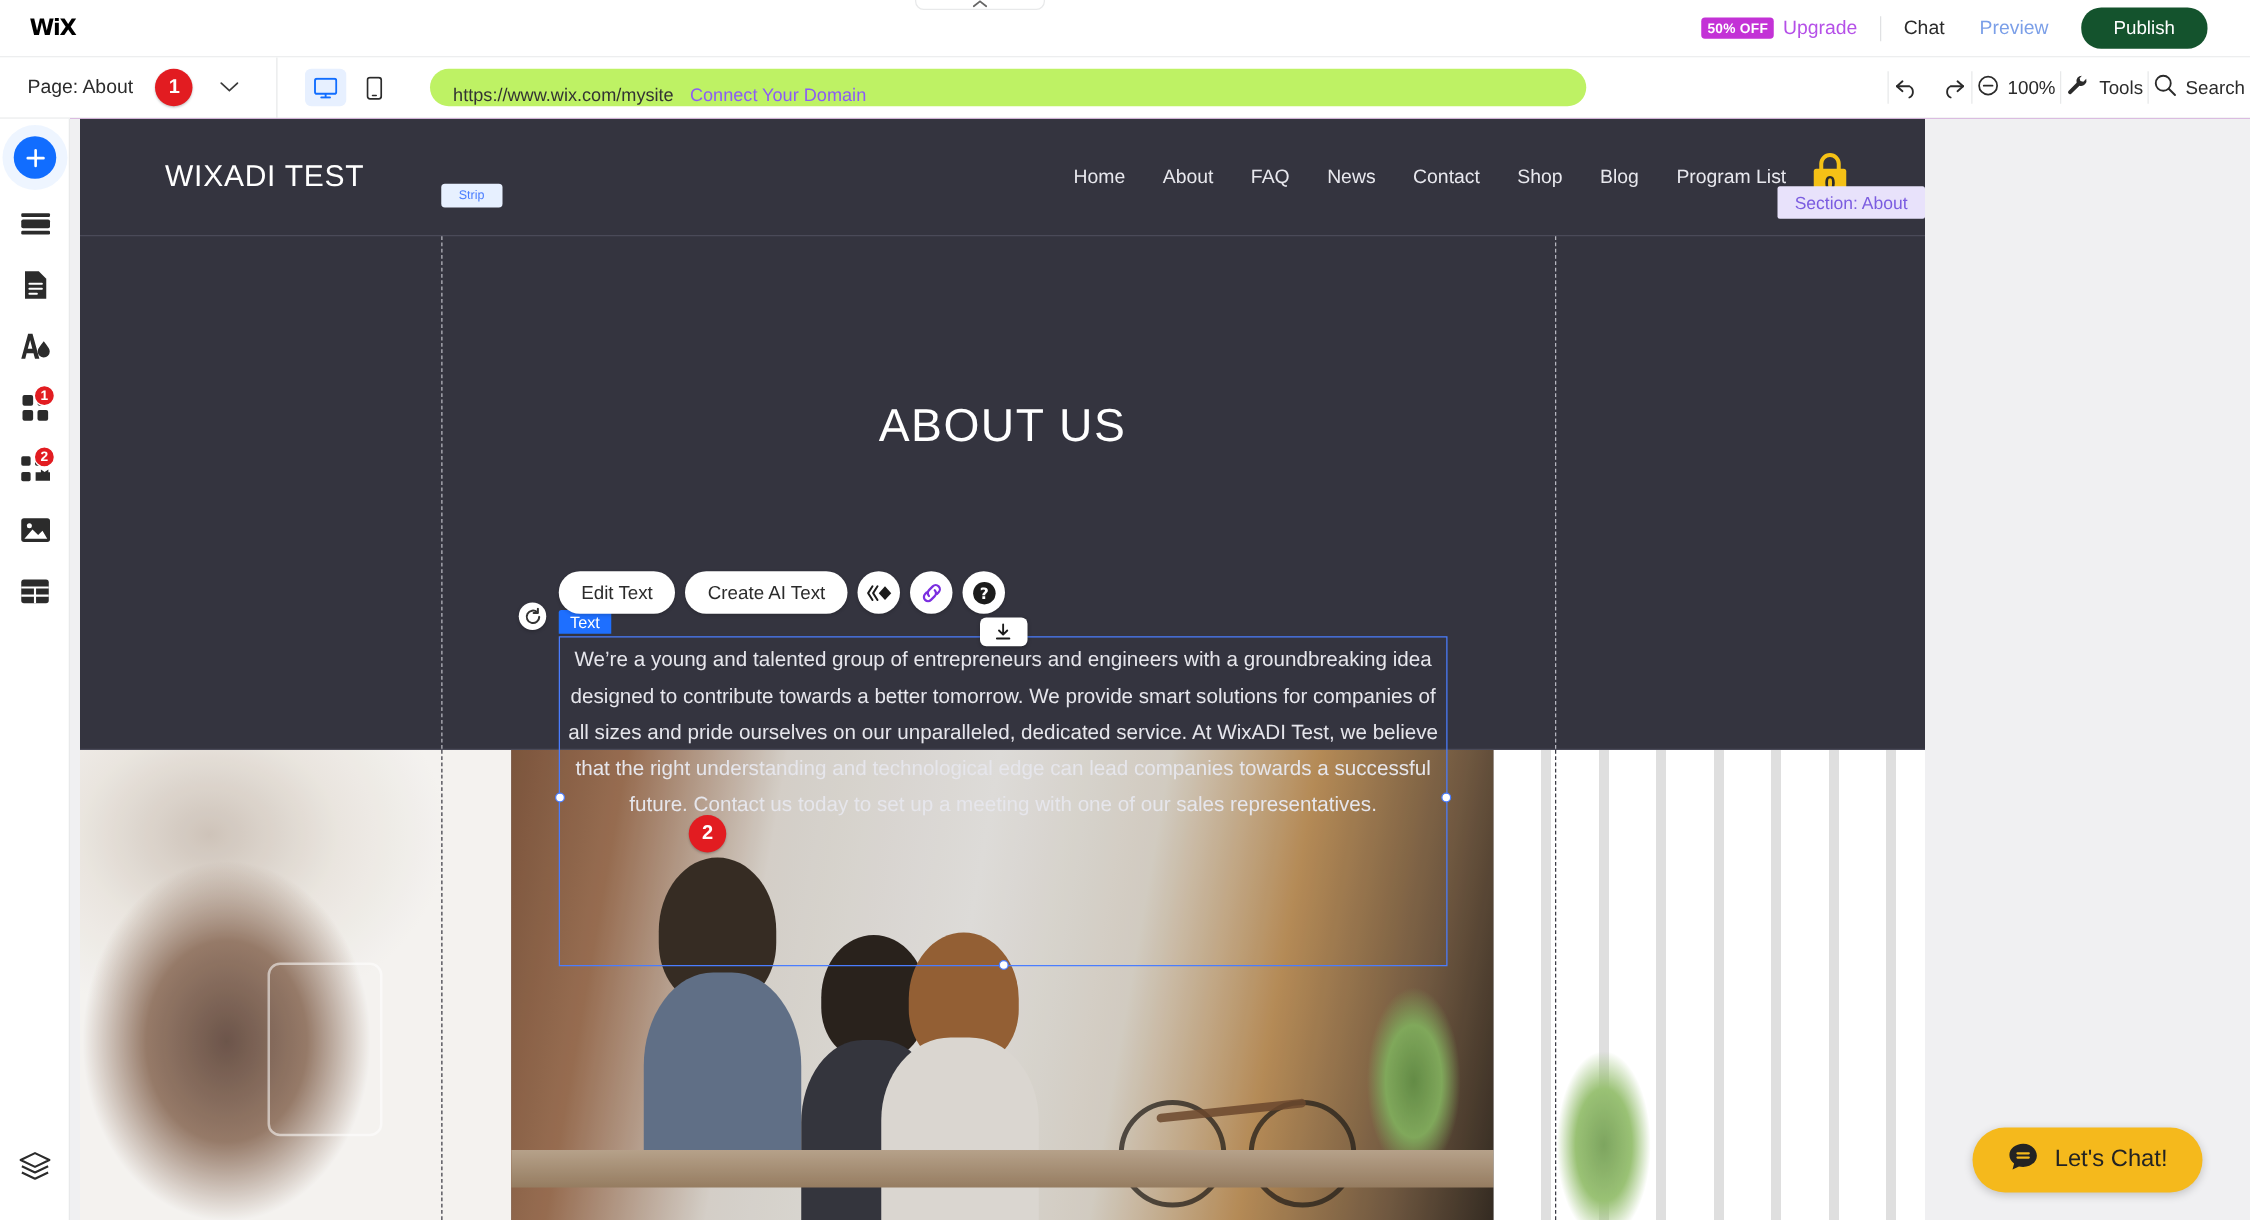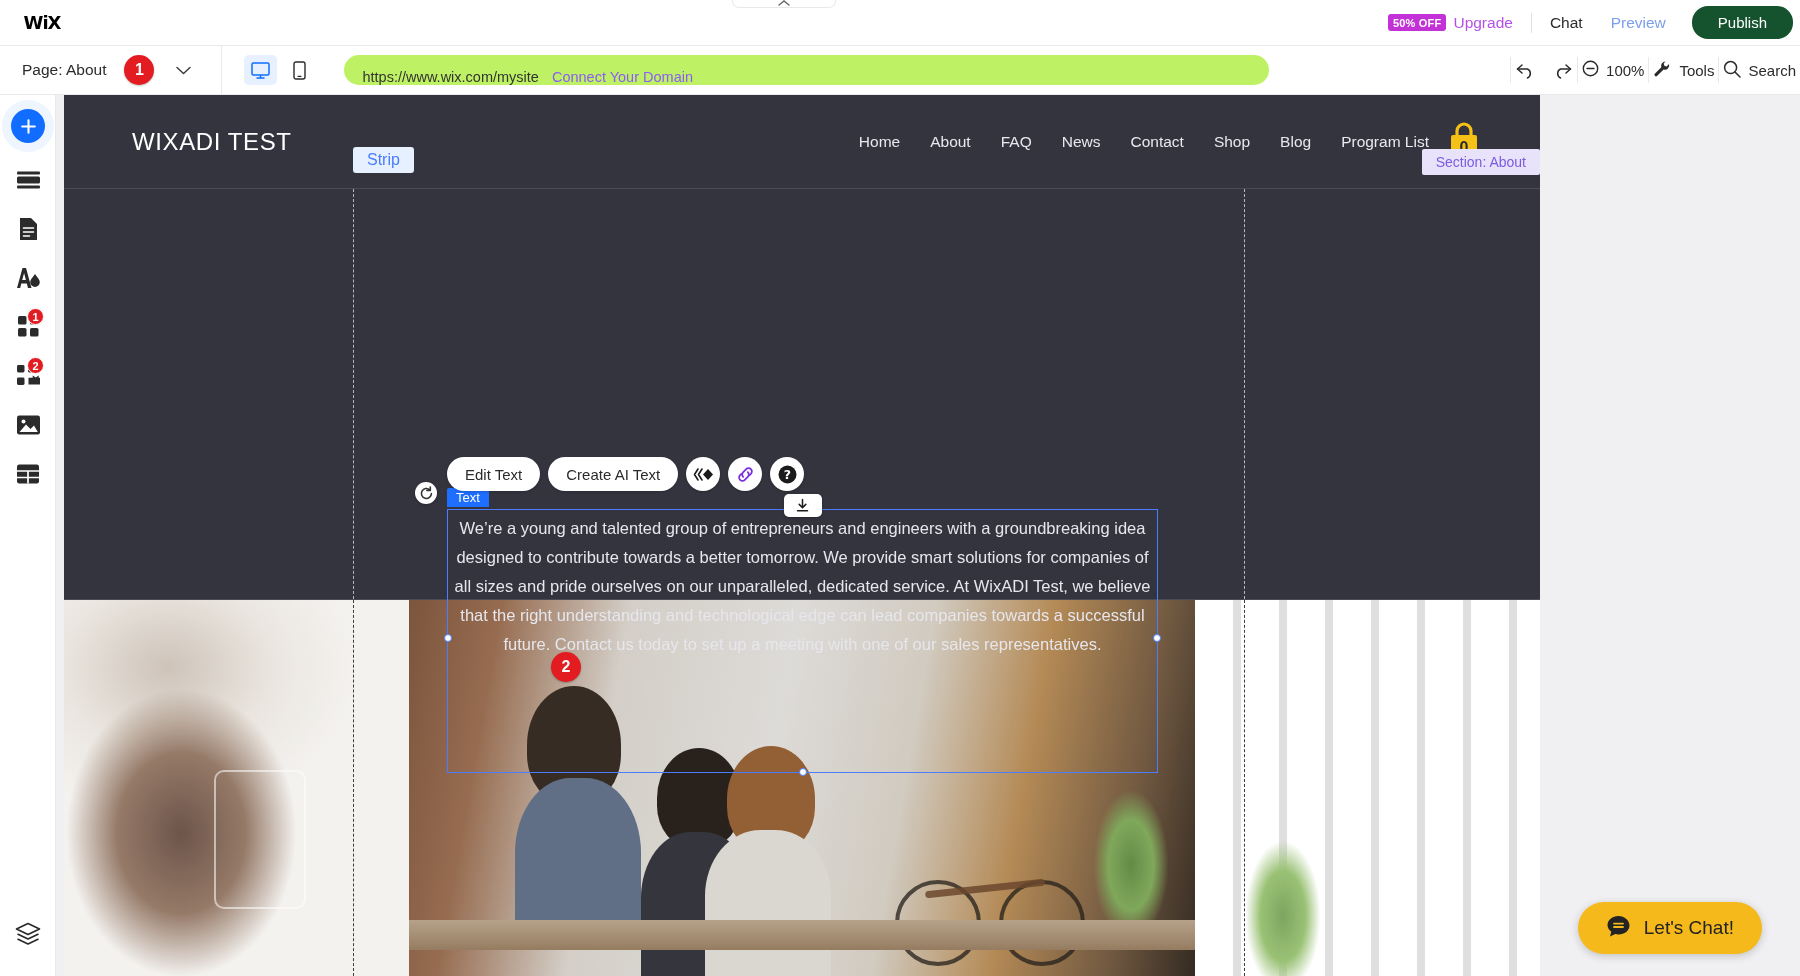--- a/index.html
+++ b/index.html
@@ -21,21 +21,21 @@
     display: flex; align-items: center; justify-content: center;
     font-size: 18px; font-weight: 700; letter-spacing: -1px; color: #000;
     font-family: "DejaVu Sans", sans-serif;
   }
   .topmenu { display: flex; align-items: center; margin-left: 22px; gap: 0; }
   .topmenu-item {
     font-size: 15.5px; color: #2b2b2b; padding: 6px 16px; cursor: pointer;
     white-space: nowrap;
   }
   .topbar-right {
-    margin-left: auto; display: flex; align-items: center; gap: 0; padding-right: 7px;
+    margin-left: auto; display: flex; align-items: center; gap: 0; padding-right: 34px;
   }
   .badge-off {
     background: #c332d6; color: #fff; font-size: 11px; font-weight: 700;
     padding: 2.5px 5px; border-radius: 3px; letter-spacing: .2px;
   }
   .upgrade-link { color: #b550e8; font-size: 15.5px; margin-left: 7px; cursor: pointer; }
   .divider-v { width: 1px; height: 20px; background: #e0e1e3; margin: 0 18px; }
   .save-link { color: #2b2b2b; font-size: 15.5px; cursor: pointer; }
   .preview-link { color: #7b9fe8; font-size: 15.5px; margin-left: 28px; cursor: pointer; }
   .publish-btn {
@@ -142,21 +142,21 @@
   }
   .cart svg { display: block; }
   .cart-count {
     position: absolute; left: 0; top: 20px; width: 40px; text-align: center;
     font-size: 16px; color: #2b2b2b; font-weight: 600;
   }
 
   
   .strip-tag {
     position: absolute; left: 289px; top: 52px; z-index: 40;
-    background: #e7f0ff; color: #4a7dff; font-size: 16px;
+    background: #e7f0ff; color: #4a7dff; font-size: 10px;
     padding: 4px 14px; border-radius: 3px; cursor: pointer;
   }
   .section-tag {
     position: absolute; right: 0; top: 54px; z-index: 40;
     background: #e8e2fb; color: #7b5ce0; font-size: 14px;
     padding: 5px 14px; border-radius: 2px; cursor: pointer;
   }
 
   
   .strip {
@@ -518,20 +518,21 @@
       </div>
       <div class="section-tag">Section: About</div>
     </div>
 
     <div class="strip-tag">Strip</div>
 
     <div class="strip">
       <div class="guide g1"></div>
       <div class="guide g2"></div>
 
+      <div class="about-title">ABOUT US</div>
 
       <div class="etoolbar">
         <div class="pill">Edit Text</div>
         <div class="pill">Create AI Text</div>
         <div class="circ">
           <svg width="21" height="15" viewBox="0 0 21 15">
               <path d="M5 2 L1.5 7.5 L5 13 M9 2 L5.5 7.5 L9 13" stroke="#1b1b1b" stroke-width="1.6" fill="none" stroke-linecap="round" stroke-linejoin="round"></path>
               <path d="M15 2 L20 7.5 L15 13 L10 7.5 Z" fill="#1b1b1b"></path>
             </svg>
         </div>

